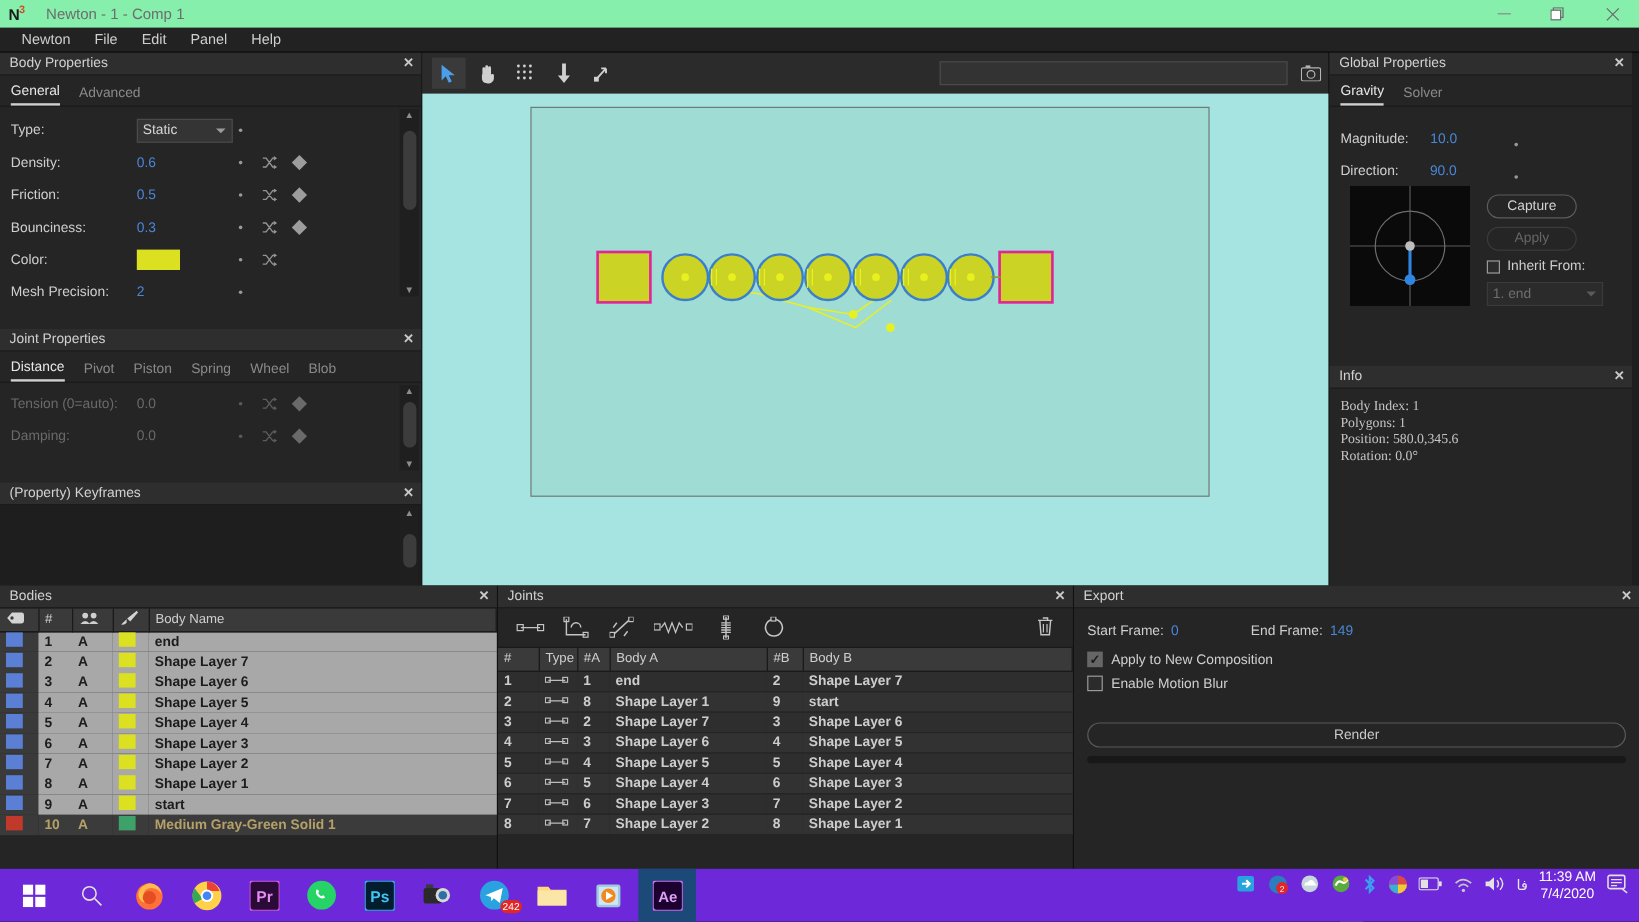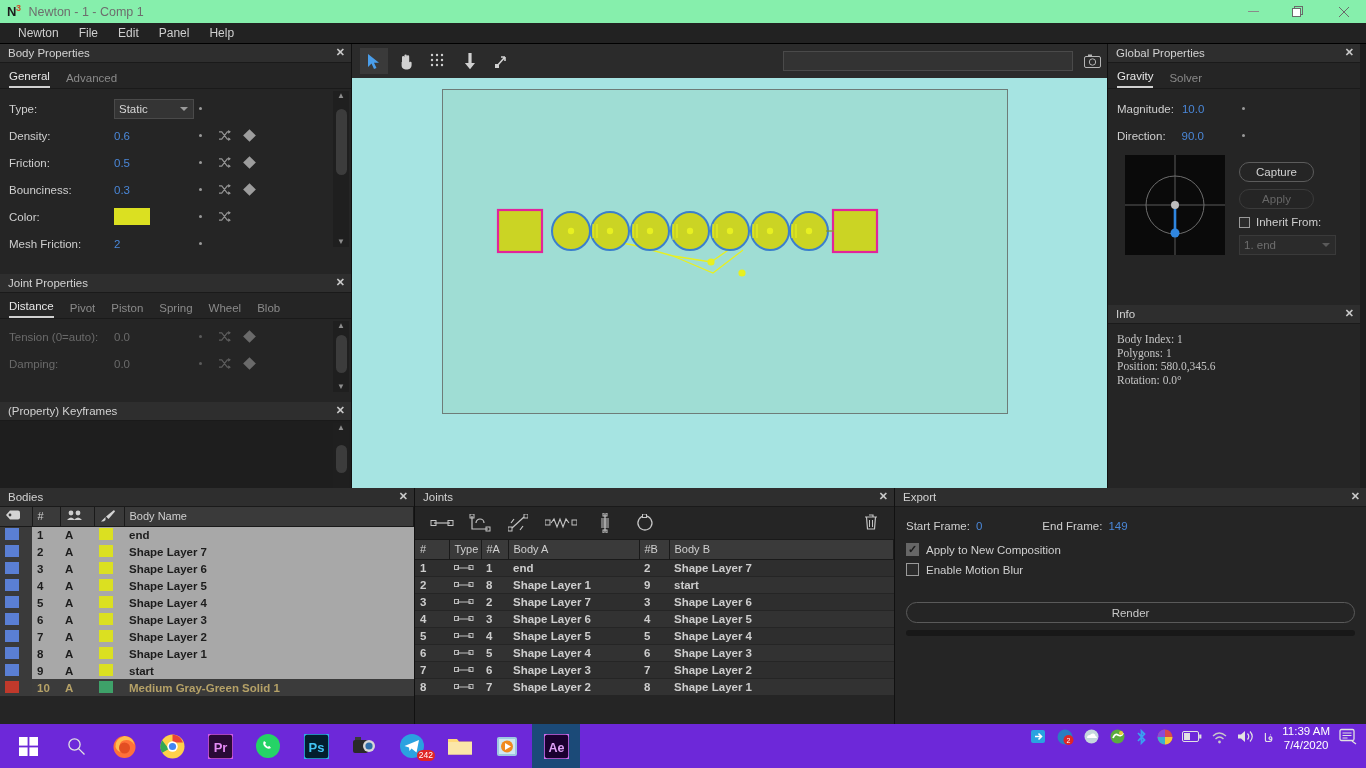--- a/index.html
+++ b/index.html
@@ -6,21 +6,21 @@
   html,body { width:1366px; height:768px; overflow:hidden; }
   body {
     font-family: "Liberation Sans", sans-serif;
     background:#2b2b2b; color:#c8c8c8; font-size:12px;
     -webkit-font-smoothing:antialiased;
   }
   
   #titlebar { height:23px; background:#86efac; display:flex; align-items:center; position:relative; }
   #app-logo { margin-left:7px; font-weight:bold; font-size:13px; color:#1b1b1b; letter-spacing:-.5px; }
   #app-logo sup { color:#d04a28; font-size:9px; }
-  #title-text { margin-left:8px; color:#6d6d6d; font-size:12.5px; }
+  #title-text { margin-left:18px; color:#6d6d6d; font-size:12.5px; }
   .wbtn { width:45px; height:23px; display:flex; align-items:center; justify-content:center; color:#5a5a5a; font-size:13px; }
   #wbtns { position:absolute; right:0; top:0; display:flex; }
   
   #menubar { height:21px; background:#222222; display:flex; align-items:center; padding-left:8px; border-bottom:1px solid #000; }
   #menubar > div { padding:0 10px; color:#cfcfcf; font-size:12px; line-height:21px; }
   
   #main { display:flex; height:724px; background:#1e1e1e; }
   
   .panel { background:#252525; }
   .panel-head { height:19px; background:#2e2e2e; display:flex; align-items:center;
@@ -63,21 +63,21 @@
   #canvas { flex:1; background:#a6e4e2; position:relative; overflow:hidden; }
   #comp { position:absolute; left:90px; top:11px; width:566px; height:325px; background:#9fddd4; border:1px solid #6e7c78;}
   #transport { height:48px; background:#2b2b2b; display:flex; align-items:center; padding:0 10px; gap:0px; }
   .tp-time { color:#b9b9b9; font-size:11.5px; }
   .slider-track { width:85px; height:2px; background:#6a6a6a; position:relative; }
   .slider-knob { position:absolute; left:20px; top:-4px; width:9px;height:9px;border-radius:50%;
       border:1.5px solid #b9b9b9; background:#2b2b2b;}
   
   #right { width:253px; display:flex; flex-direction:column; background:#252525; border-left:1px solid #111; }
   #globalprops { height:261px; }
-  .gp-row { display:flex; align-items:center; height:27px; padding-left:9px; }
+  .gp-row { display:flex; align-items:flex-end; height:27px; padding-left:9px;gap:10px; }
   .gp-label { font-size:11.5px; color:#cfcfcf; }
   .gp-val { font-size:11.5px; color:#4a87d8; margin-left:8px; }
   #gravity-pad { width:100px; height:100px; background:#0a0a0a; position:relative; }
   .btn-pill { width:75px; height:20px; border:1px solid #5c5c5c; border-radius:11px; display:flex;
       align-items:center; justify-content:center; font-size:11.5px; color:#d2d2d2; }
   .btn-pill.dis { color:#666; border-color:#3b3b3b; }
   .chk { width:11px; height:11px; border:1px solid #9a9a9a; background:#2b2b2b; display:inline-block; }
   #info { flex:1; position:relative; }
   .info-line { font-size:11.5px; color:#c4c4c4; padding-left:9px; line-height:13.5px; }
   #info-tabs { position:absolute; bottom:0; left:0; right:0; height:23px; display:flex; align-items:flex-end;
@@ -203,21 +203,21 @@
               <div class="swatch"></div>
             </div>
           <div class="dot"></div>
           <svg class="ico-shuffle" viewBox="0 0 14 12">
               <path d="M1 2h3l6 8h3M1 10h3l6-8h3" stroke="#b0b0b0" fill="none" stroke-width="1.2"></path>
               <path d="M11 0l3 2-3 2M11 8l3 2-3 2" fill="#b0b0b0"></path>
             </svg>
         </div>
 
         <div class="prow">
-          <div class="plabel">Mesh Friction:</div>
+          <div class="plabel">Mesh Precision:</div>
           <div class="pval">2</div>
           <div class="dot"></div>
         </div>
 
         <div class="vscroll">
           <div class="arw">▲</div>
           <div class="arw">▼</div>
           <div class="vthumb" style="top:18px;height:66px;"></div>
         </div>
       </div>

